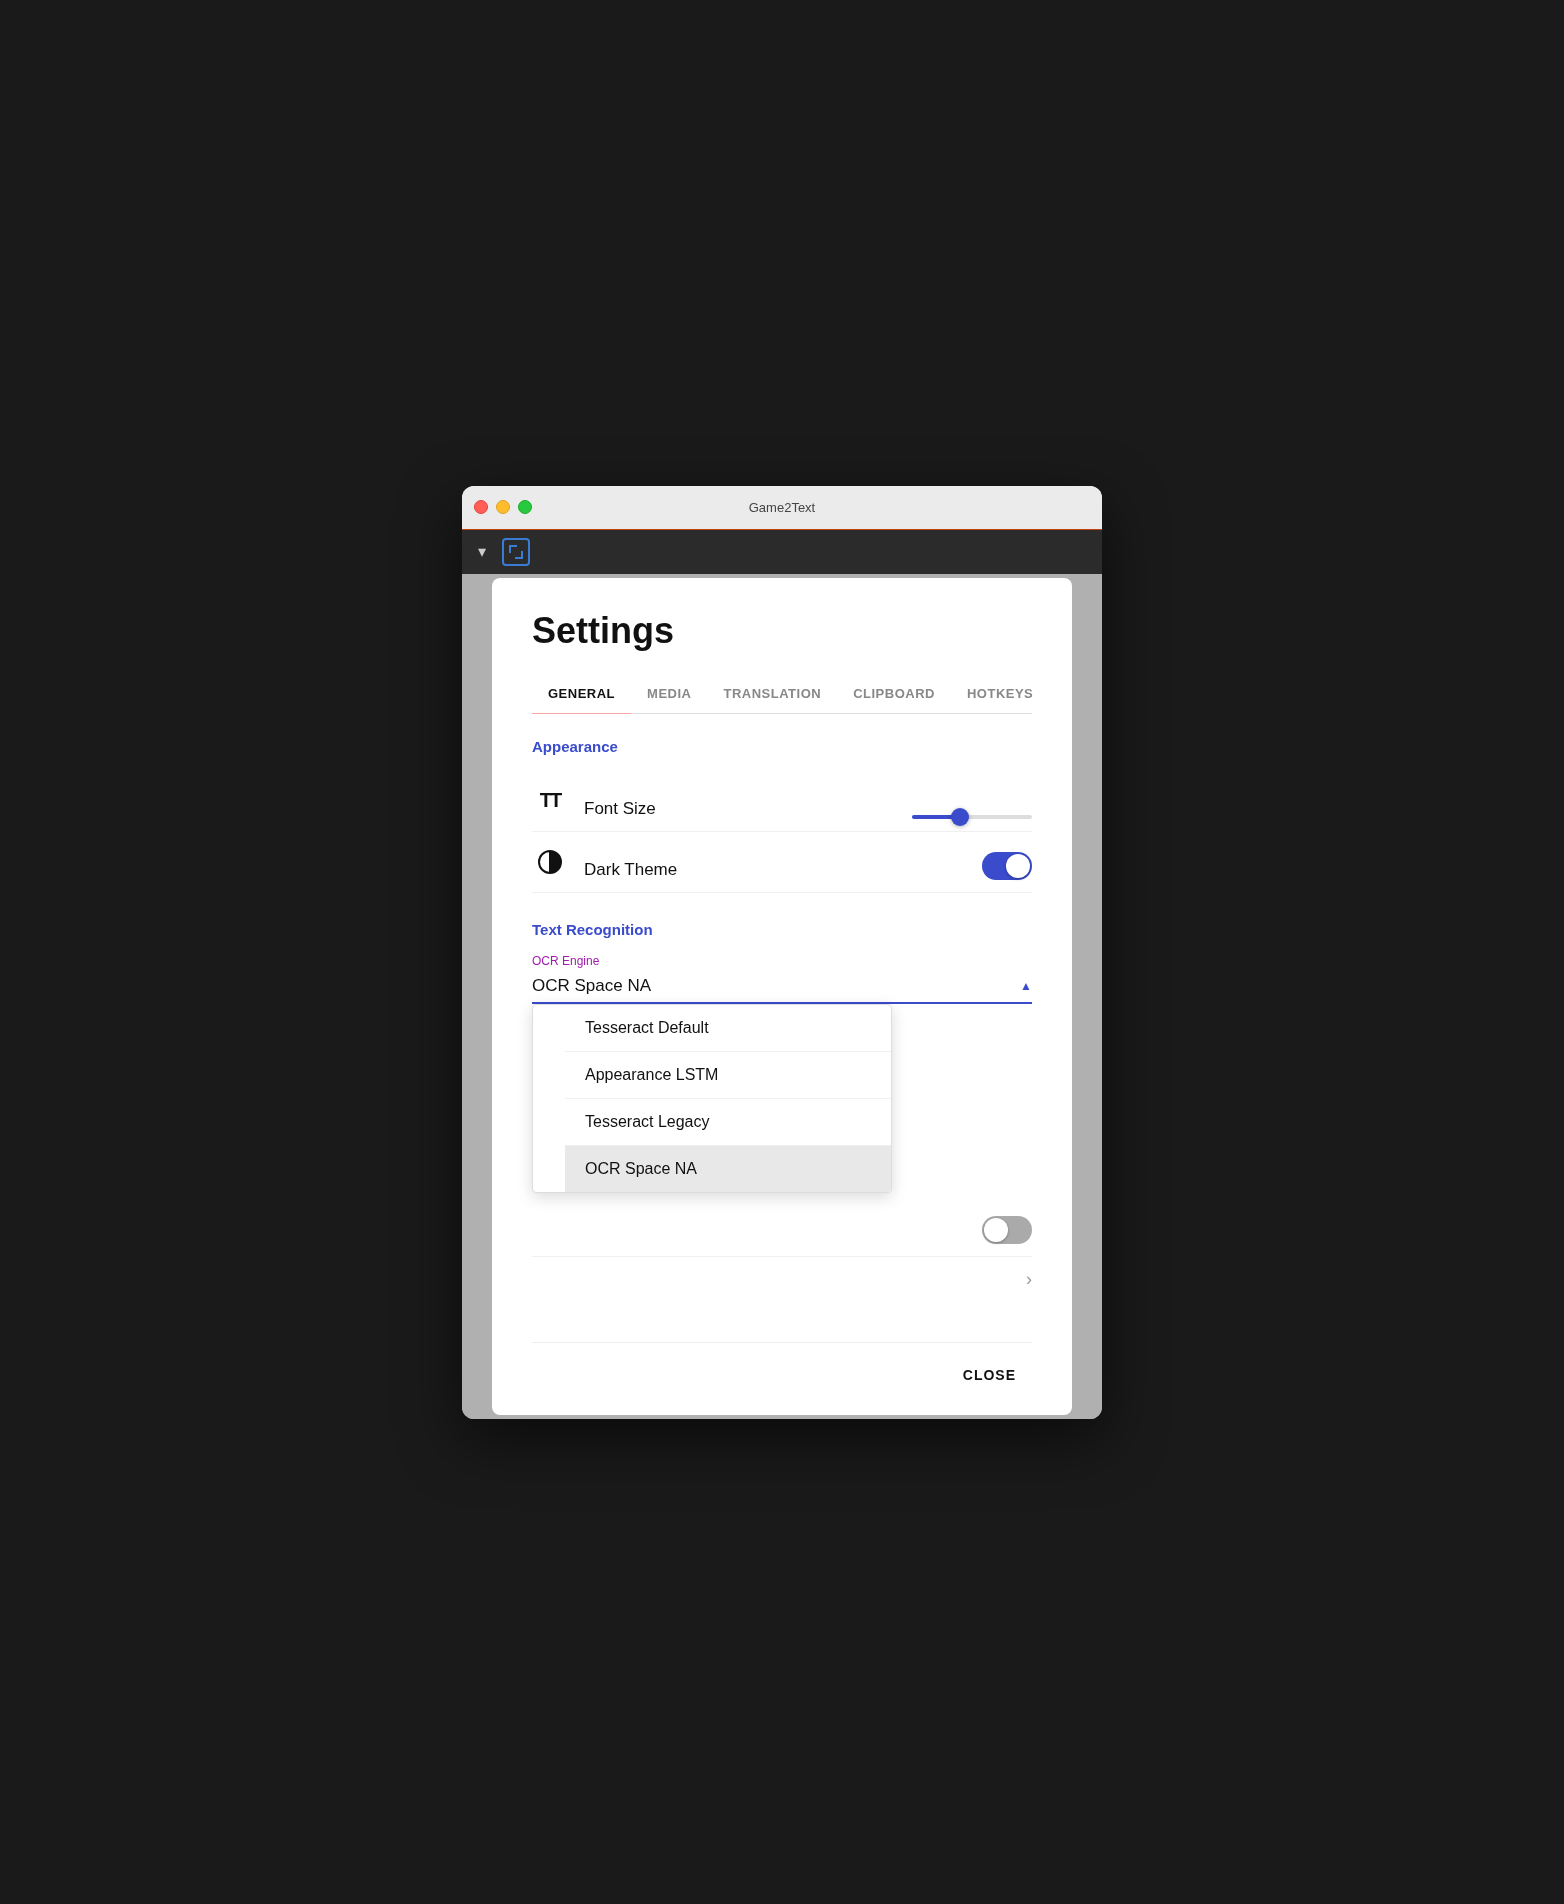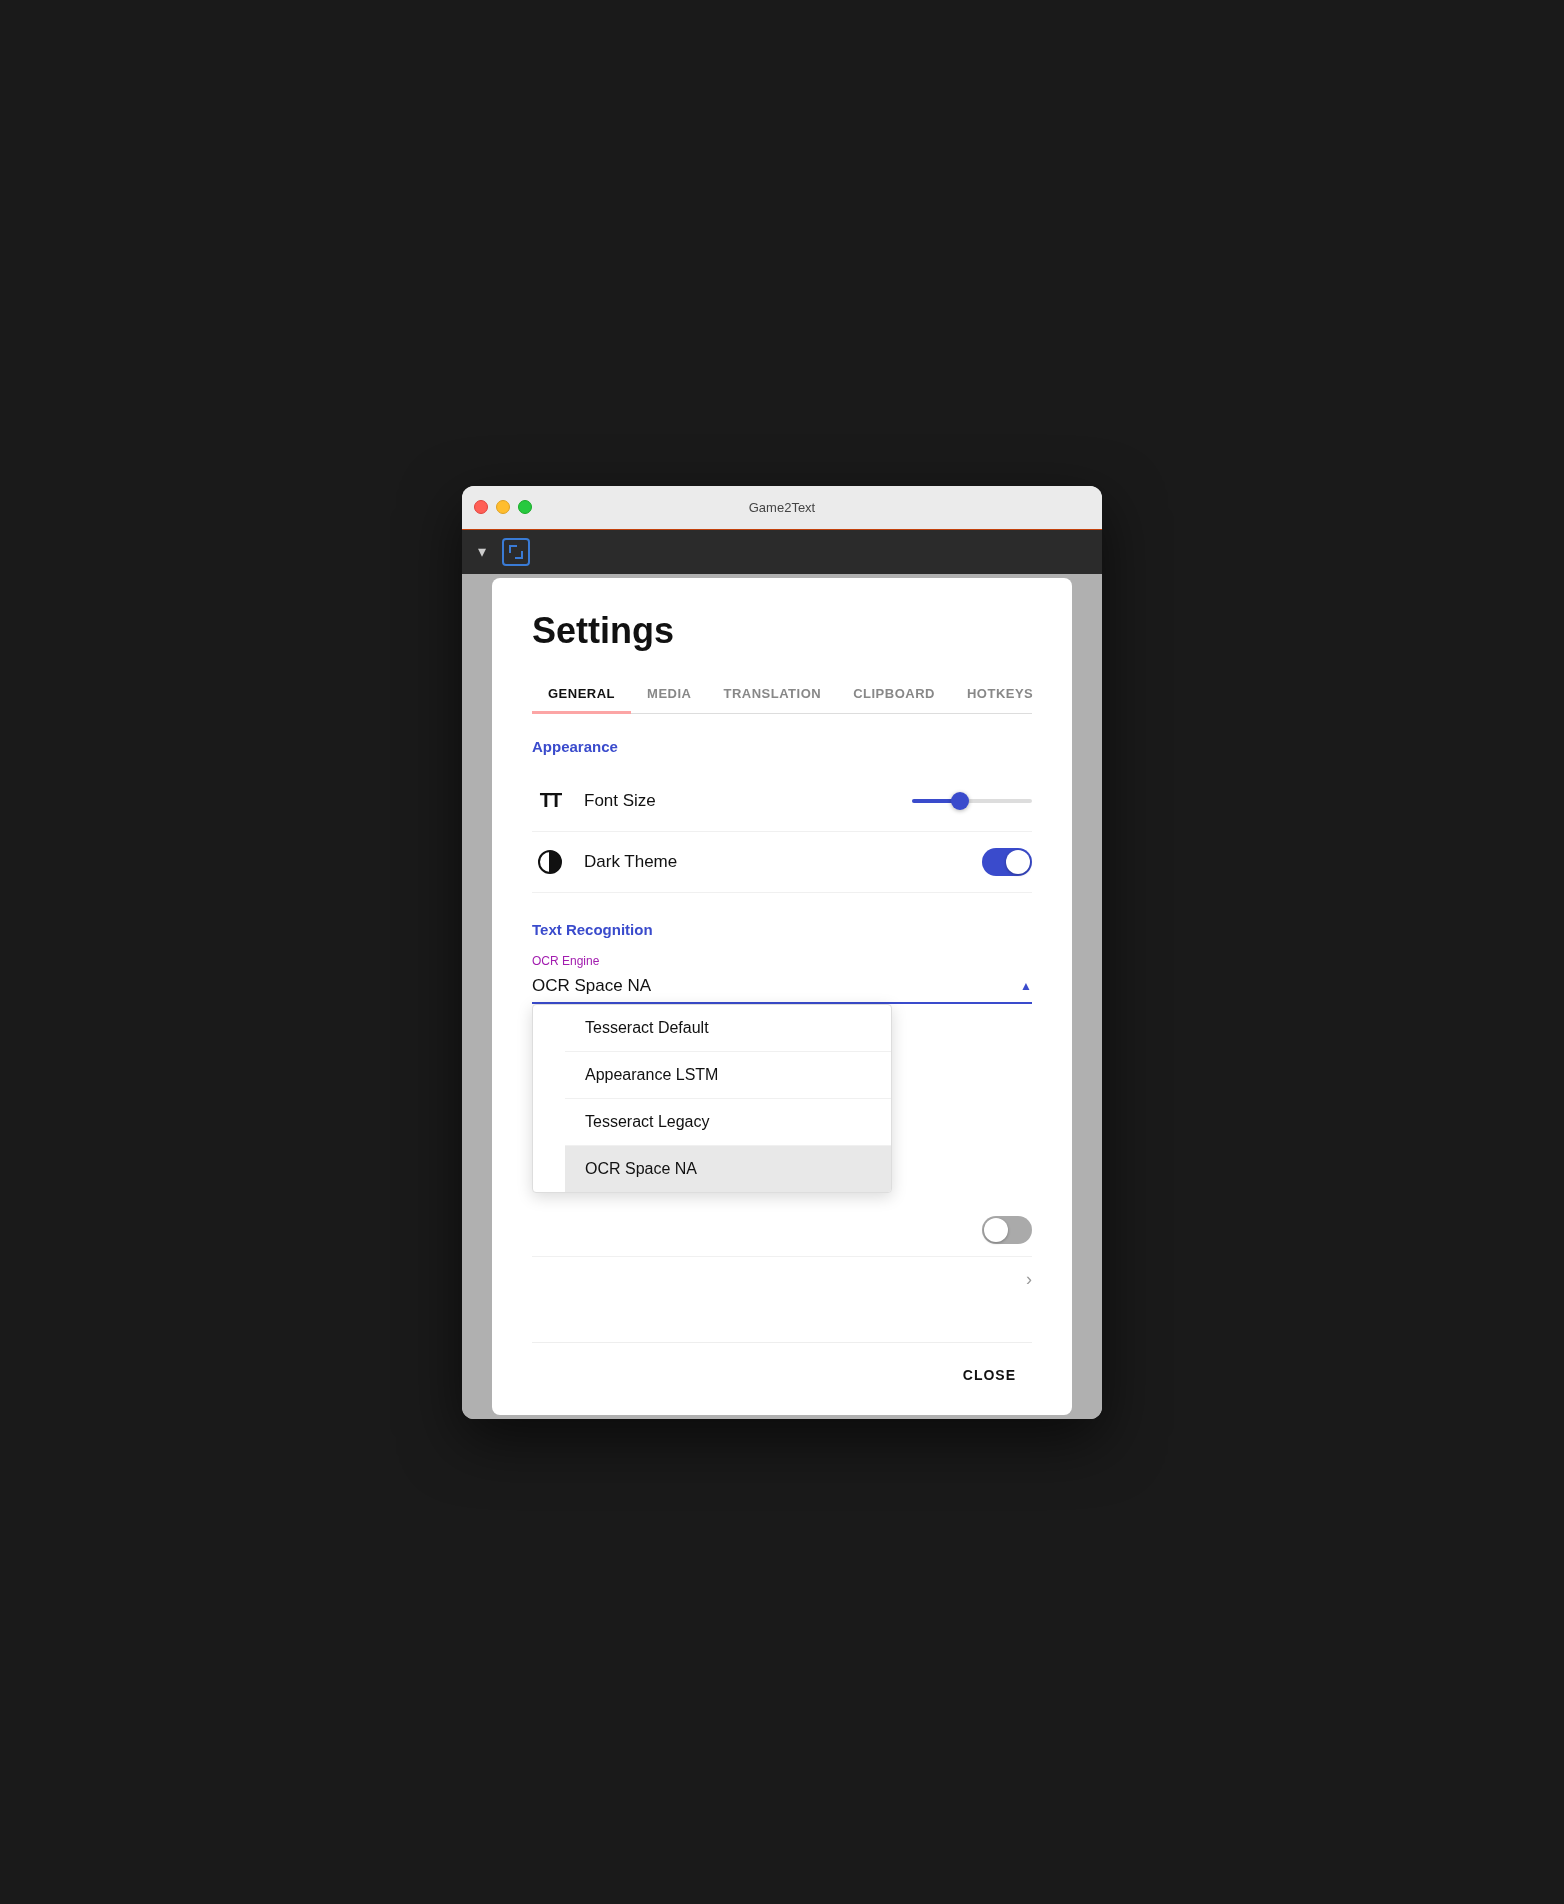--- a/index.html
+++ b/index.html
@@ -152,34 +152,34 @@
       color: #888;
       letter-spacing: 0.5px;
       cursor: pointer;
       border-bottom: 3px solid transparent;
       margin-bottom: -1px;
       text-transform: uppercase;
     }
 
     .tab.active {
       color: #111;
-      border-bottom: 3px solid #fca5a5;
+      border-bottom: 1px solid #fca5a5;
     }
 
     .section-label {
       color: #3a4bcc;
       font-size: 15px;
       font-weight: 600;
       margin-top: 24px;
       margin-bottom: 16px;
     }
 
     .setting-row {
       display: flex;
-      align-items: center;
+      align-items: flex-end;
       padding: 12px 0;
       border-bottom: 1px solid #f0f0f0;
     }
 
     .setting-icon {
       width: 36px;
       height: 36px;
       display: flex;
       align-items: center;
       justify-content: center;

